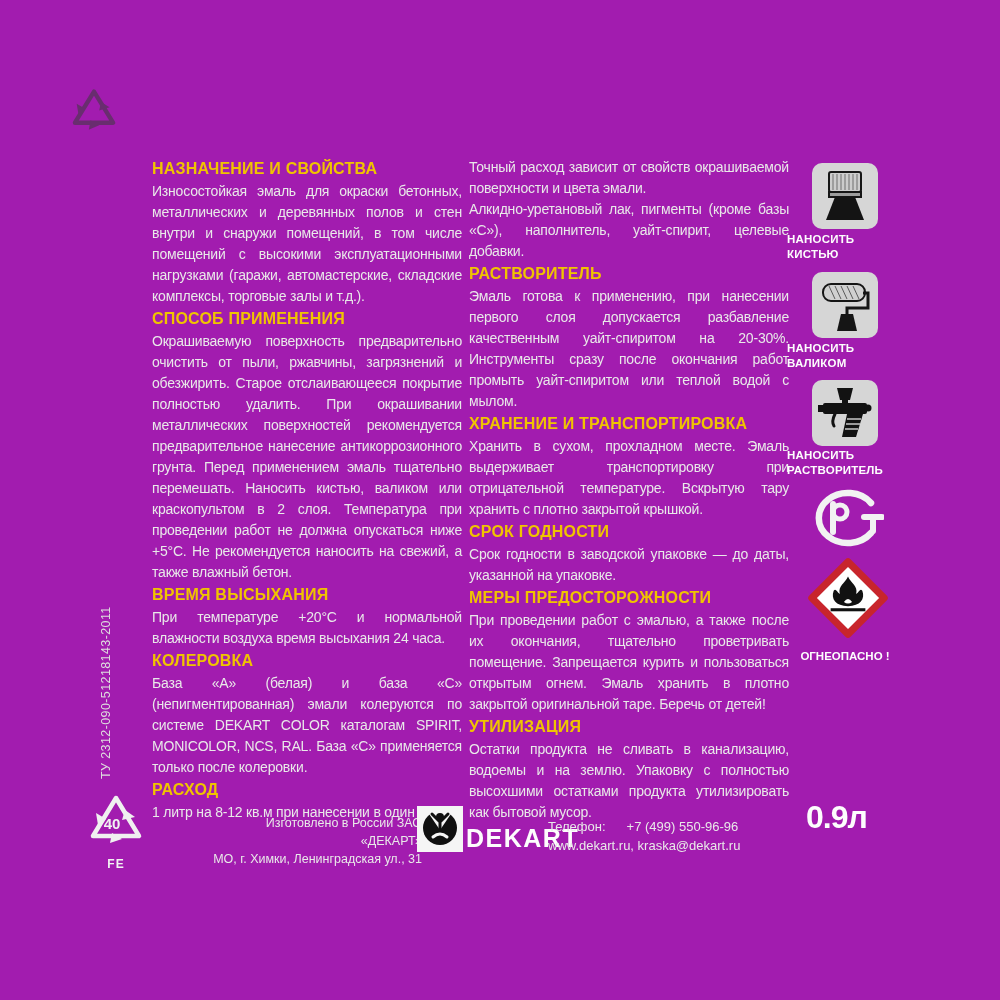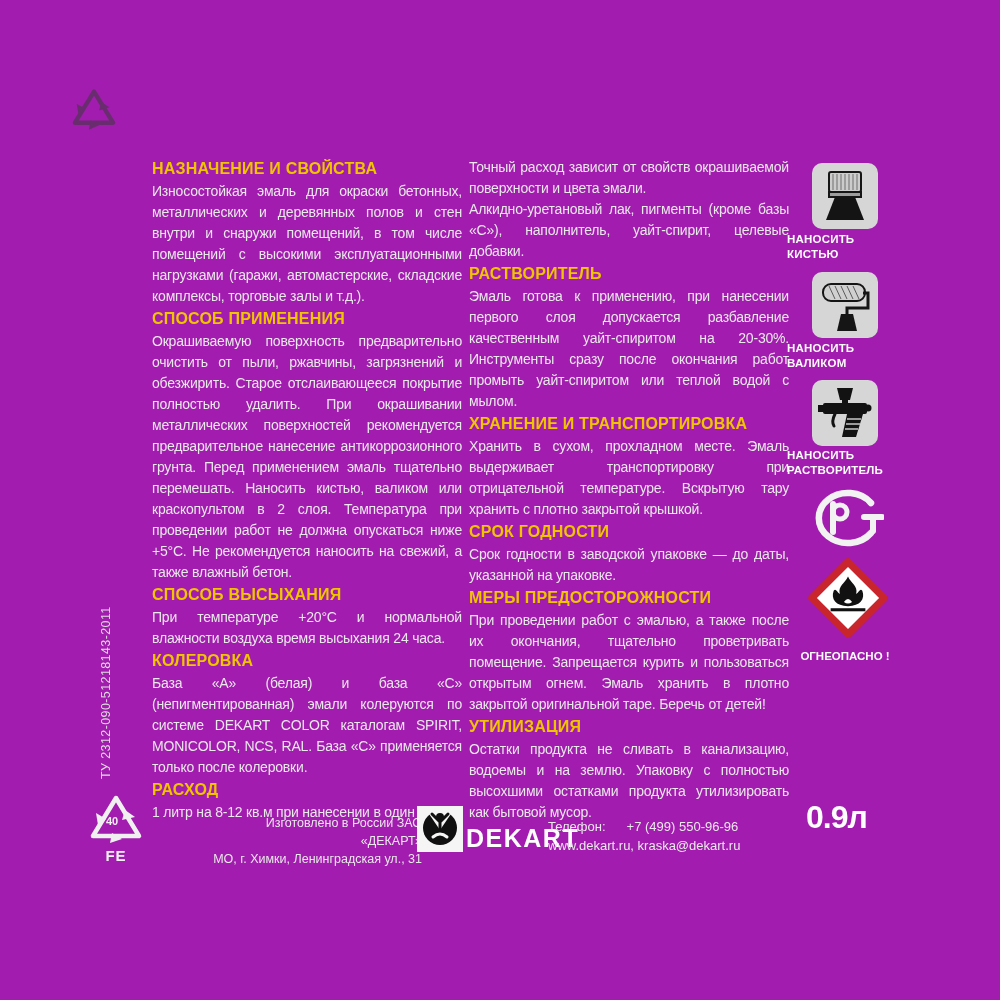--- a/index.html
+++ b/index.html
@@ -24,22 +24,22 @@
                color:#fdfdfd;font-weight:bold;font-size:11.5px;}
   
   .tu{position:absolute;left:99px;top:779px;width:220px;color:#dedede;font-size:12.5px;
       letter-spacing:0.4px;transform:rotate(-90deg);transform-origin:left top;
       white-space:nowrap;}
   
   .re-top{position:absolute;left:68px;top:84px;opacity:0.55;}
   
   .re40{position:absolute;left:80px;top:793px;width:72px;text-align:center;color:#f2f2f2;}
   .re-num{position:absolute;top:22px;left:0;width:64px;text-align:center;
-          font-size:11px;font-weight:bold;}
-  .re-mat{font-size:15px;font-weight:bold;margin-top:0px;letter-spacing:1px;}
+          font-size:15px;font-weight:bold;}
+  .re-mat{font-size:12px;font-weight:bold;margin-top:10px;letter-spacing:1px;}
   .made-in{position:absolute;left:212px;top:814px;width:210px;text-align:right;
            color:#e9e9e9;font-size:12.5px;line-height:18px;}
   .dekart-box{position:absolute;left:417px;top:806px;}
   .dekart-word{position:absolute;left:466px;top:824px;color:#fdfdfd;font-weight:bold;
                font-size:25px;letter-spacing:1.5px;}
   .contact{position:absolute;left:548px;top:817px;color:#e9e9e9;font-size:13px;
            line-height:19px;}
   .contact .lbl{margin-right:21px;}
   .volume{position:absolute;left:806px;top:799px;color:#fdfdfd;font-weight:bold;
           font-size:32px;letter-spacing:-1px;}
@@ -61,21 +61,21 @@
   <div class="col left-col">
     <div class="sec">
       <h3 class="head">НАЗНАЧЕНИЕ И СВОЙСТВА</h3>
       <p class="body">Износостойкая эмаль для окраски бетонных, металлических и деревянных полов и стен внутри и снаружи помещений, в том числе помещений с высокими эксплуатационными нагрузками (гаражи, автомастерские, складские комплексы, торговые залы и т.д.).</p>
     </div>
     <div class="sec">
       <h3 class="head">СПОСОБ ПРИМЕНЕНИЯ</h3>
       <p class="body">Окрашиваемую поверхность предварительно очистить от пыли, ржавчины, загрязнений и обезжирить. Старое отслаивающееся покрытие полностью удалить. При окрашивании металлических поверхностей рекомендуется предварительное нанесение антикоррозионного грунта. Перед применением эмаль тщательно перемешать. Наносить кистью, валиком или краскопультом в 2 слоя. Температура при проведении работ не должна опускаться ниже +5°С. Не рекомендуется наносить на свежий, а также влажный бетон.</p>
     </div>
     <div class="sec">
-      <h3 class="head">СПОСОБ ВЫСЫХАНИЯ</h3>
+      <h3 class="head">ВРЕМЯ ВЫСЫХАНИЯ</h3>
       <p class="body">При температуре +20°С и нормальной влажности воздуха время высыхания 24 часа.</p>
     </div>
     <div class="sec">
       <h3 class="head">КОЛЕРОВКА</h3>
       <p class="body">База «А» (белая) и база «С» (непигментированная) эмали колеруются по системе DEKART COLOR каталогам SPIRIT, MONICOLOR, NCS, RAL. База «С» применяется только после колеровки.</p>
     </div>
     <div class="sec">
       <h3 class="head">РАСХОД</h3>
       <p class="body">1 литр на 8-12 кв.м при нанесении в один слой.</p>
     </div>

